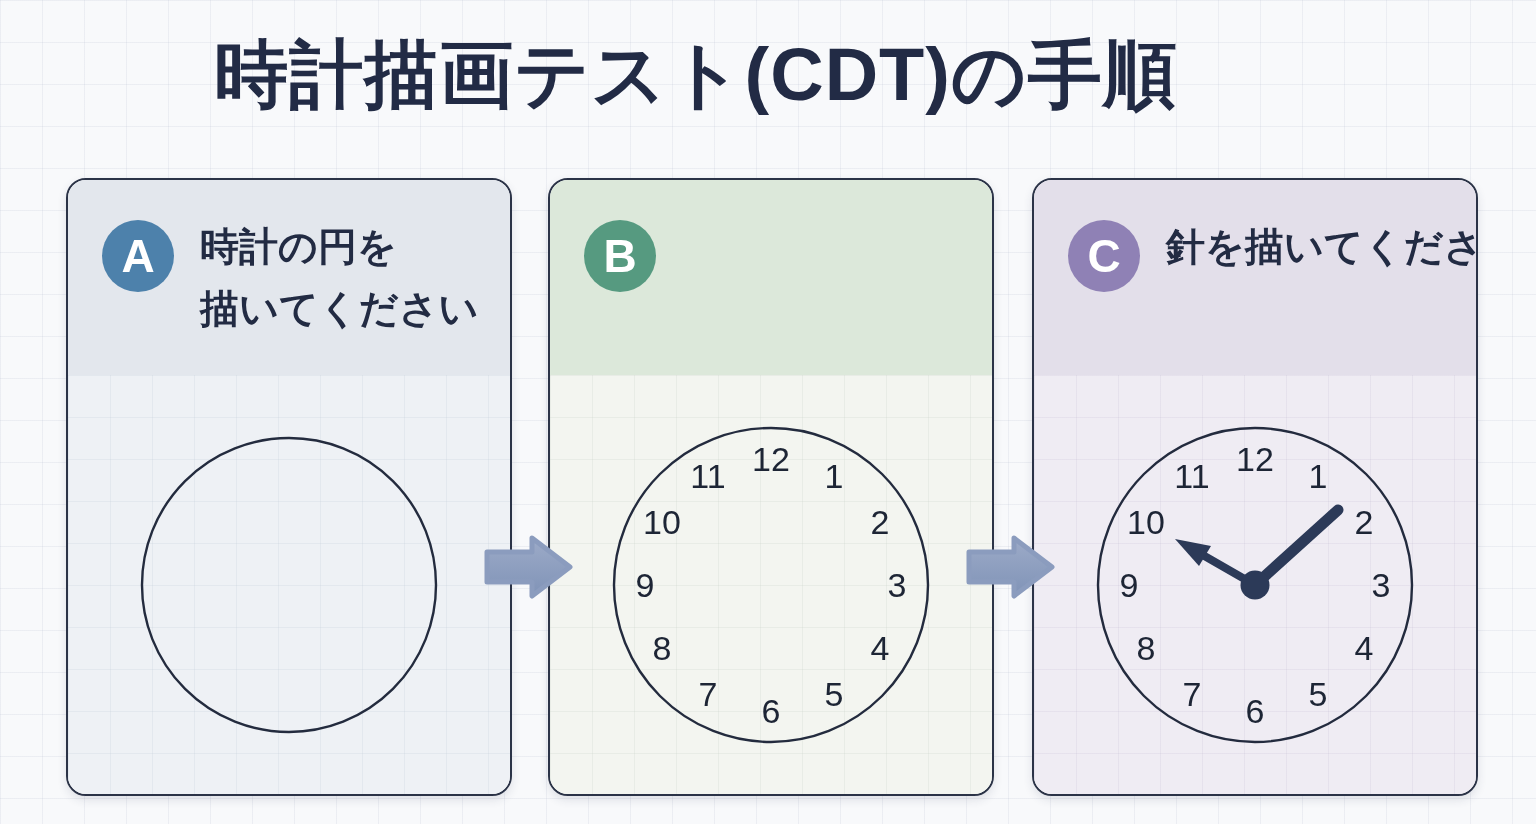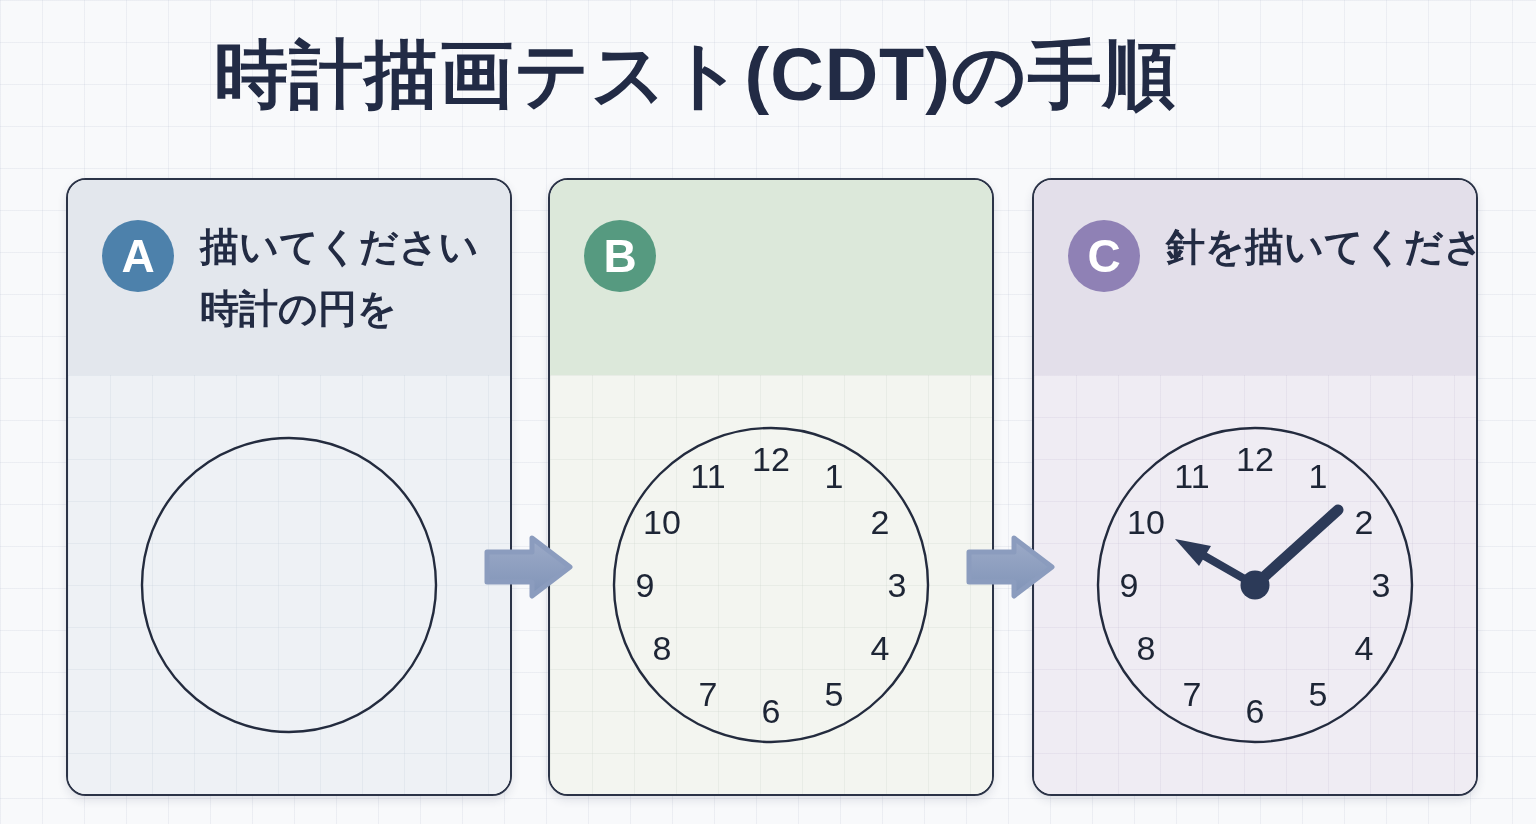--- a/index.html
+++ b/index.html
@@ -84,22 +84,22 @@
 <body>
 
 <div class="stage">
 
   <div class="main-title">時計描画テスト(CDT)の手順</div>
 
   <div class="panel panel-a">
     <div class="panel-header">
       <div class="badge badge-a">A</div>
       <div class="header-text">
+        <div>時計の円を</div>
         <div>描いてください</div>
-        <div>時計の円を</div>
       </div>
     </div>
     <div class="panel-body">
       <svg width="304" height="304" viewBox="-152 -152 304 304">
         <circle cx="0" cy="0" r="147" fill="none" stroke="#232b3e" stroke-width="2.4"></circle>
       </svg>
     </div>
   </div>
 
   <div class="panel panel-b">

